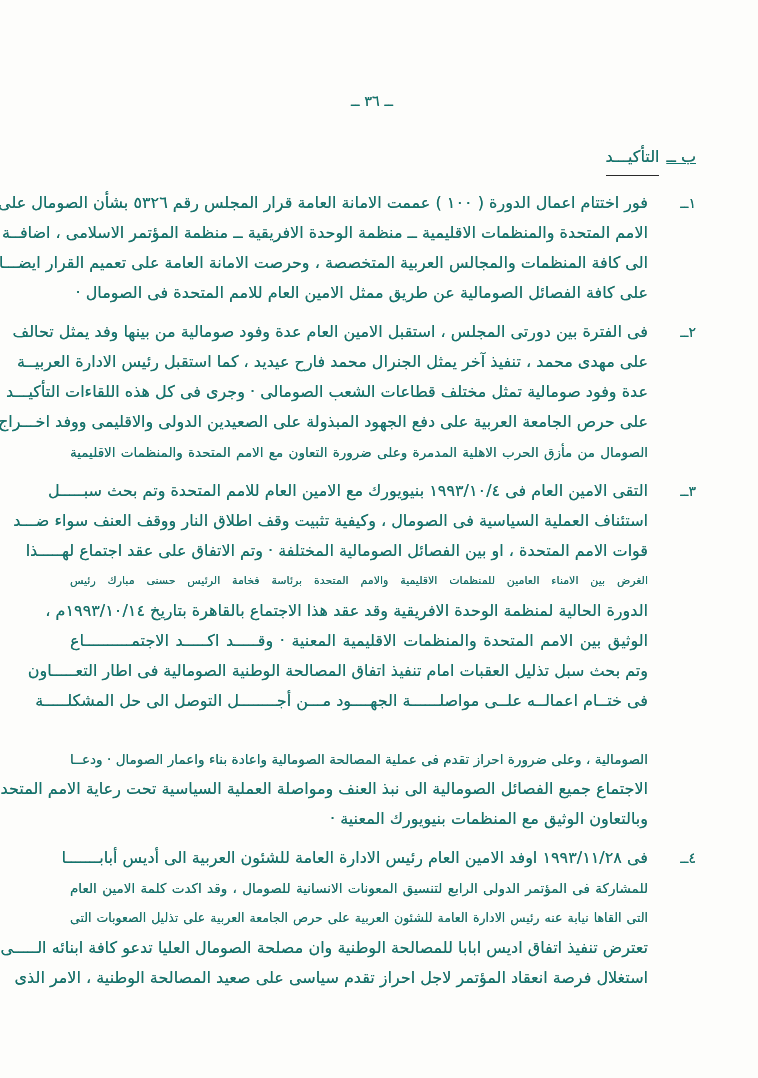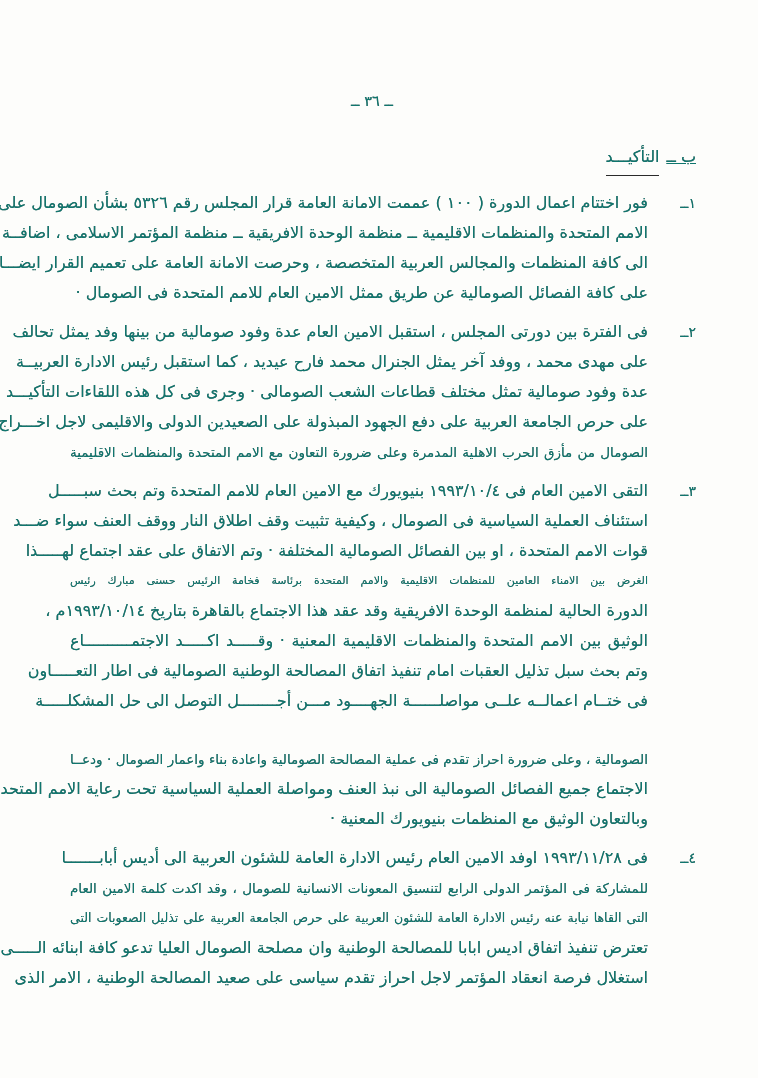--- a/index.html
+++ b/index.html
@@ -84,23 +84,23 @@
           <div class="line">الامم المتحدة والمنظمات الاقليمية ــ منظمة الوحدة الافريقية ــ منظمة المؤتمر الاسلامى ، اضافــة</div>
           <div class="line">الى كافة المنظمات والمجالس العربية المتخصصة ، وحرصت الامانة العامة على تعميم القرار ايضـــا</div>
           <div class="line align-start">على كافة الفصائل الصومالية عن طريق ممثل الامين العام للامم المتحدة فى الصومال ·</div>
         </div>
   </div>
 
   <div class="para">
     <span class="para-num">٢ــ</span>
     <div class="lines">
           <div class="line">فى الفترة بين دورتى المجلس ، استقبل الامين العام عدة وفود صومالية من بينها وفد يمثل تحالف</div>
-          <div class="line">على مهدى محمد ، ووفد آخر يمثل الجنرال محمد فارح عيديد ، كما استقبل رئيس الادارة العربيــة</div>
+          <div class="line">على مهدى محمد ، تنفيذ آخر يمثل الجنرال محمد فارح عيديد ، كما استقبل رئيس الادارة العربيــة</div>
           <div class="line">عدة وفود صومالية تمثل مختلف قطاعات الشعب الصومالى · وجرى فى كل هذه اللقاءات التأكيـــد</div>
-          <div class="line">على حرص الجامعة العربية على دفع الجهود المبذولة على الصعيدين الدولى والاقليمى لاجل اخـــراج</div>
+          <div class="line">على حرص الجامعة العربية على دفع الجهود المبذولة على الصعيدين الدولى والاقليمى ووفد اخـــراج</div>
           <div class="line" style="font-size: 13.5px;">الصومال من مأزق الحرب الاهلية المدمرة وعلى ضرورة التعاون مع الامم المتحدة والمنظمات الاقليمية</div>
         </div>
   </div>
 
   <div class="para">
     <span class="para-num">٣ــ</span>
     <div class="lines">
           <div class="line">التقى الامين العام فى ١٩٩٣/١٠/٤ بنيويورك مع الامين العام للامم المتحدة وتم بحث سبـــــل</div>
           <div class="line">استئناف العملية السياسية فى الصومال ، وكيفية تثبيت وقف اطلاق النار ووقف العنف سواء ضـــد</div>
           <div class="line">قوات الامم المتحدة ، او بين الفصائل الصومالية المختلفة · وتم الاتفاق على عقد اجتماع لهـــــذا</div>

